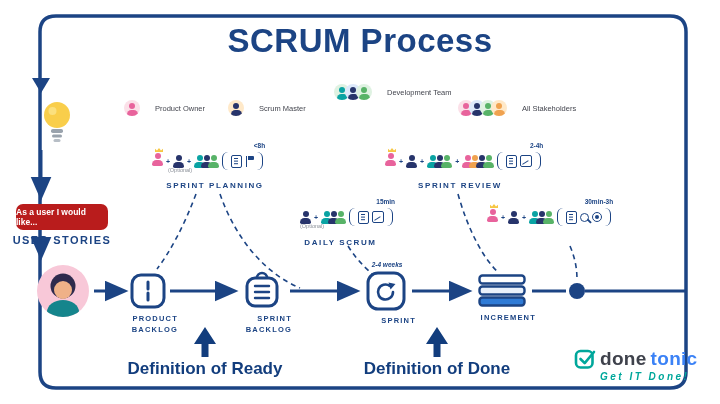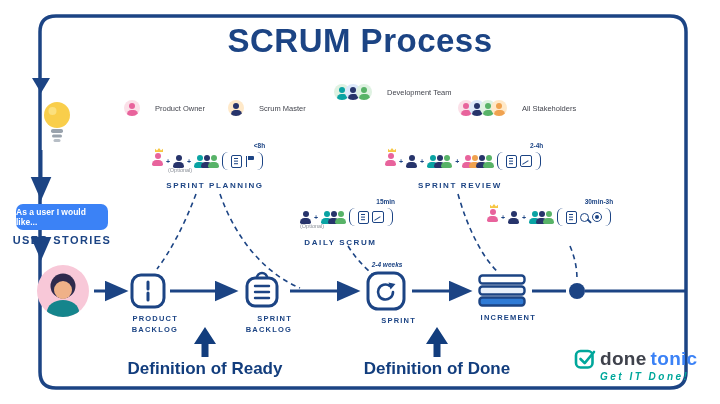--- a/index.html
+++ b/index.html
@@ -9,21 +9,21 @@
   svg{display:block;}
   
   .title{top:22px;left:0;right:0;text-align:center;font-size:33px;font-weight:bold;color:#1c4484;letter-spacing:.5px;}
   .legend-item{display:flex;align-items:center;gap:15px;}
   .legend-label{font-size:7.5px;color:#44464f;}
   .cer-name{font-size:8px;font-weight:bold;color:#1c4484;letter-spacing:1.6px;text-align:center;}
   .duration{font-size:6.5px;font-weight:bold;color:#1c4484;white-space:nowrap;}
   .optional{font-size:5.5px;color:#8a8f98;white-space:nowrap;}
   .flow-label{font-size:7.5px;font-weight:bold;color:#1c4484;letter-spacing:1.2px;text-align:right;line-height:1.4;}
   .badge{font-size:6.5px;font-weight:bold;font-style:italic;color:#1c4484;text-align:center;}
-  .story-box{width:92px;height:26px;background:#3b82f6;border-radius:7px;color:#fff;
+  .story-box{width:92px;height:26px;background:#b91c1c;border-radius:7px;color:#fff;
              font-size:8.5px;font-weight:bold;display:flex;align-items:center;justify-content:center;}
   .tiny-label{font-size:11px;font-weight:bold;color:#1c4484;letter-spacing:1.4px;text-align:center;}
   .definition{font-size:17px;font-weight:bold;color:#123d7d;text-align:center;}
   
   .mp{display:inline-block;width:11px;height:13px;position:relative;flex:0 0 auto;}
   .mp::before{content:"";position:absolute;top:0;left:2.5px;width:6px;height:6px;border-radius:50%;background:currentColor;}
   .mp::after{content:"";position:absolute;bottom:0;left:0;width:11px;height:6px;border-radius:5px 5px 2px 2px;background:currentColor;}
   .c-navy{color:#27346b;} .c-teal{color:#0aa3a3;} .c-pink{color:#e8639c;} .c-green{color:#58b368;} .c-orange{color:#f0a24f;}
   .mp-wrap{position:relative;display:inline-block;}
   .crown{position:absolute;top:-4px;left:3px;width:8px;height:4px;background:#f7c744;z-index:2;

